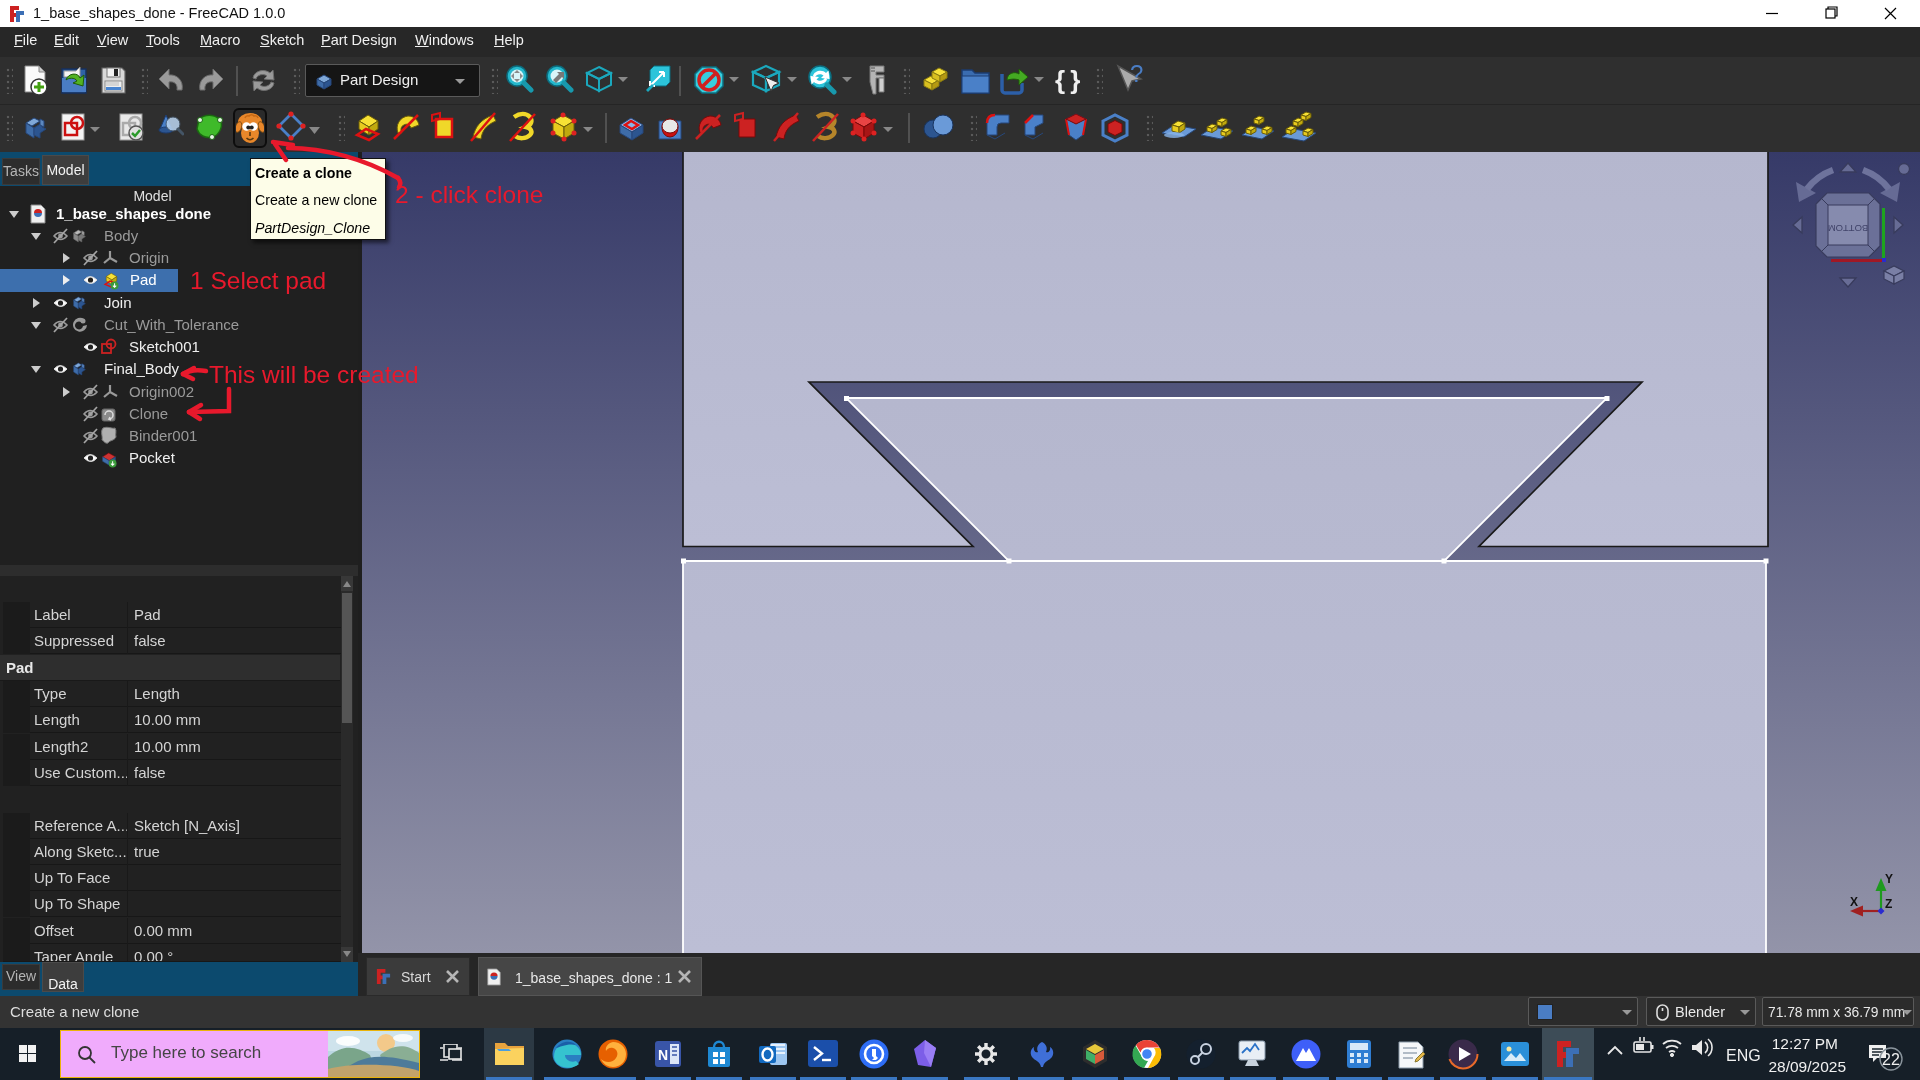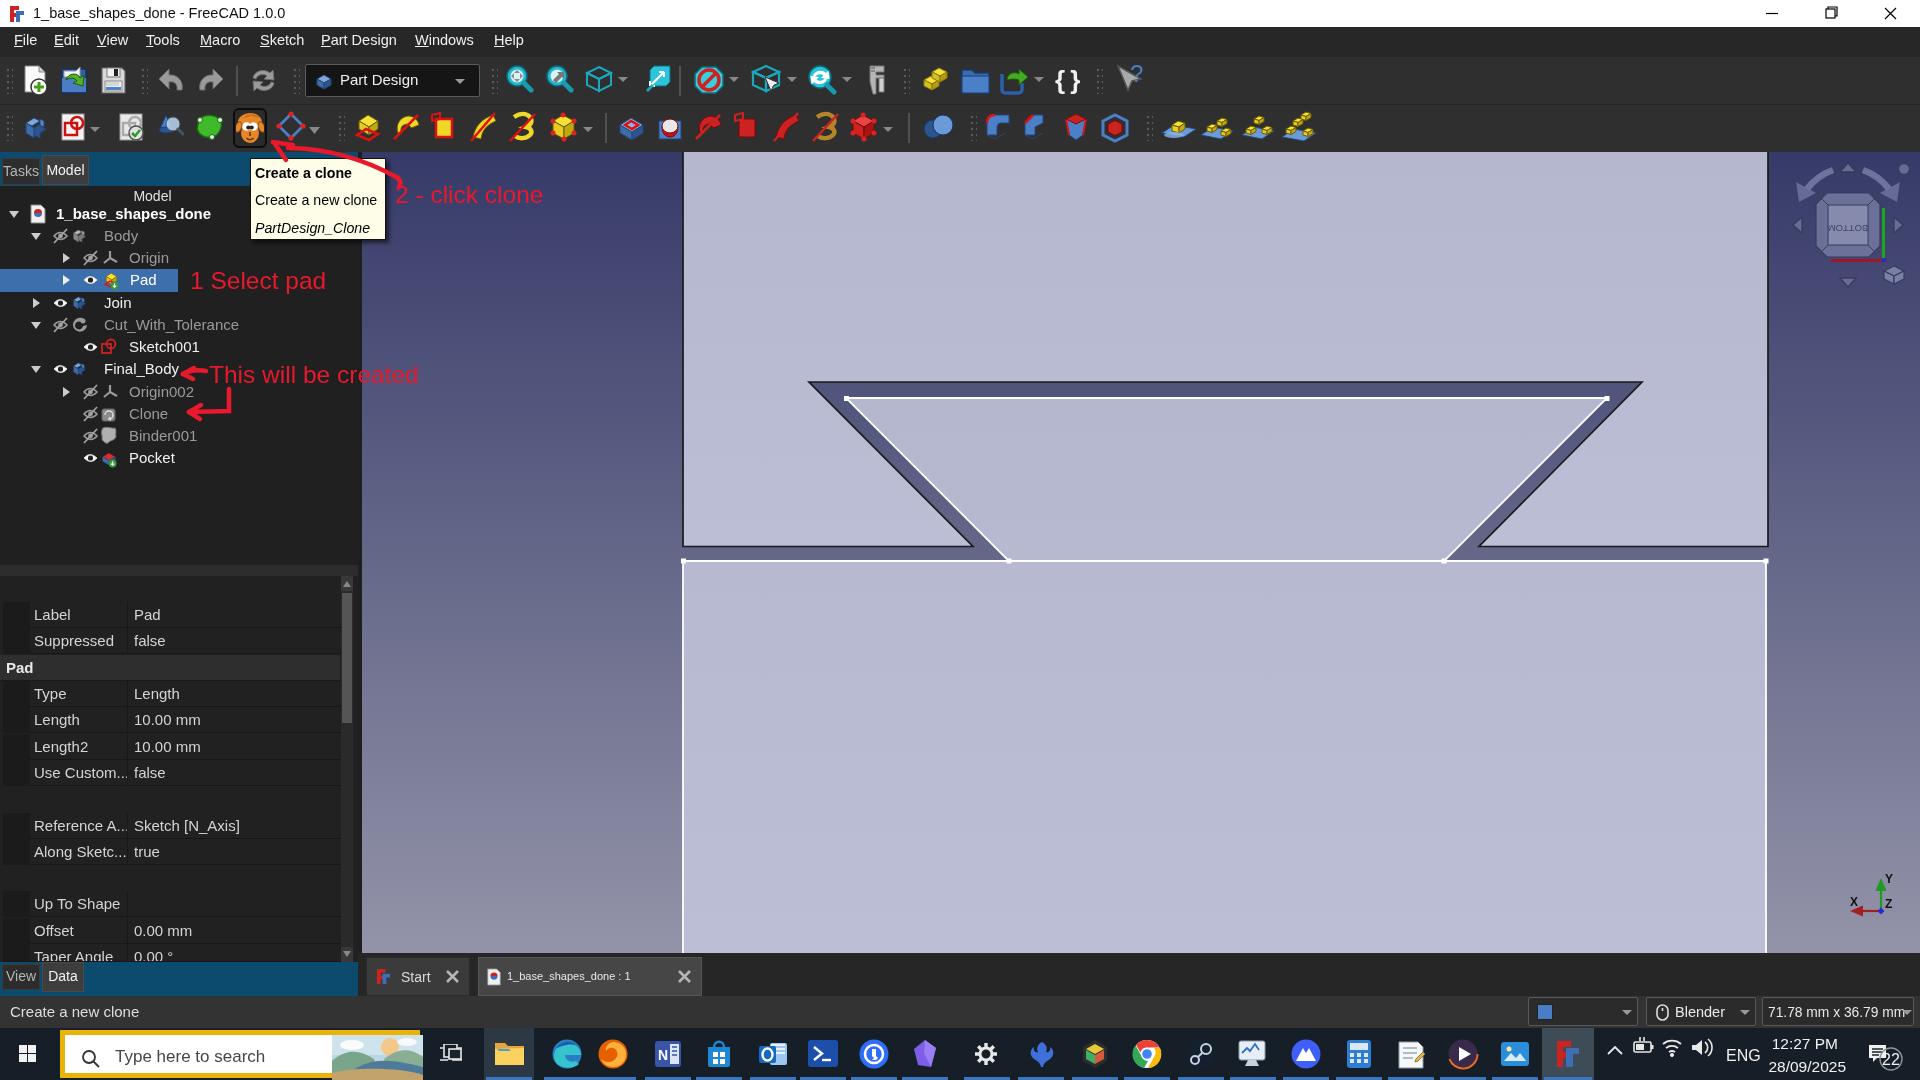--- a/index.html
+++ b/index.html
@@ -621,20 +621,24 @@
       <span class="pv">false</span>
     </div>
   <div class="abs proprow" style="top:661px">
       <span class="pl">Reference A...</span>
       <span class="pv">Sketch [N_Axis]</span>
     </div>
   <div class="abs proprow" style="top:687px">
       <span class="pl">Along Sketc...</span>
       <span class="pv">true</span>
     </div>
+  <div class="abs proprow" style="top:713px">
+      <span class="pl">Up To Face</span>
+      <span class="pv"></span>
+    </div>
   <div class="abs proprow" style="top:739px">
       <span class="pl">Up To Shape</span>
       <span class="pv"></span>
     </div>
   <div class="abs proprow" style="top:766px">
       <span class="pl">Offset</span>
       <span class="pv">0.00 mm</span>
     </div>
   <div class="abs proprow" style="top:792px;height:18px;overflow:hidden">
       <span class="pl">Taper Angle</span>
@@ -648,21 +652,21 @@
       </svg>
     </div>
   <div class="abs" style="left:341px;top:795px;width:12px;height:15px;background:#383838">
       <svg class="abs" style="left:2px;top:4px" width="8" height="6">
         <path d="M4 6 L8 0 H0 Z" fill="#888"></path>
       </svg>
     </div>
   <div class="abs" style="left:342px;top:441px;width:10px;height:130px;background:#555555"></div>
 
   <div class="abs" style="left:2px;top:812px;width:38px;height:26px;background:#2c2c2c;border:1px solid #3a3a3a;color:#b5b5b5;font-size:14px;text-align:center;padding-top:3px">View</div>
-  <div class="abs" style="left:42px;top:810px;width:42px;height:30px;background:#3d3d3d;border:1px solid #4a4a4a;color:#f2f2f2;font-size:14px;text-align:center;padding-top:5px">Data</div>
+  <div class="abs" style="left:42px;top:810px;width:42px;height:30px;background:#3d3d3d;border:1px solid #4a4a4a;color:#f2f2f2;font-size:14px;text-align:center;padding-top:13px">Data</div>
 </div>
 <div class="abs" style="left:358px;top:152px;width:4px;height:801px;background:#1f1f1f;z-index:5"></div>
 <div class="abs" id="viewport">
 <svg width="1562" height="801" viewBox="0 0 1562 801">
   <defs>
     <linearGradient id="vpbg" x1="0" y1="0" x2="0" y2="1">
       <stop offset="0" stop-color="#363a68"></stop>
       <stop offset="1" stop-color="#9394a9"></stop>
     </linearGradient>
     <linearGradient id="shfill" x1="0" y1="0" x2="0" y2="1">
@@ -733,21 +737,21 @@
     <svg class="abs" style="left:78px;top:11px" width="15" height="15">
         <path d="M2 2 L13 13 M13 2 L2 13" stroke="#b5b5b5" stroke-width="2.6"></path>
       </svg>
   </div>
   <div class="abs" style="left:120px;top:4px;width:224px;height:39px;background:#464646;border:1px solid #555">
     <svg class="abs" style="left:7px;top:10px" width="16" height="18" viewBox="0 0 16 20">
       <path d="M1 1 h10 l4 4 v14 h-14 Z" fill="#f0f0f0" stroke="#888"></path>
       <path d="M4 9 a4 4 0 1 1 8 0 Z" fill="#cc2222"></path>
         <path d="M4 9 a4 4 0 0 0 8 0 Z" fill="#3c6fb5"></path>
     </svg>
-    <div class="abs" style="left:28px;top:12px;font-size:11px;color:#e8e8e8">1_base_shapes_done : 1</div>
+    <div class="abs" style="left:36px;top:12px;font-size:14px;color:#e8e8e8">1_base_shapes_done : 1</div>
     <svg class="abs" style="left:198px;top:11px" width="15" height="15">
         <path d="M2 2 L13 13 M13 2 L2 13" stroke="#b5b5b5" stroke-width="2.6"></path>
       </svg>
   </div>
 </div>
 <div class="abs" id="statusbar">
   <div class="abs" style="left:10px;top:7px;font-size:15px;color:#dddddd">Create a new clone</div>
   <div class="abs" style="left:1528px;top:1px;width:110px;height:29px;background:#2b2b2b;border:1px solid #5a5a5a;border-radius:2px">
     <div class="abs" style="left:8px;top:6px;width:16px;height:16px;background:#4a7dc4;border:1px solid #222"></div>
     <svg class="abs" style="left:92px;top:11px" width="12" height="8">
@@ -771,21 +775,21 @@
       </svg>
   </div>
 </div>
 <div class="abs" id="taskbar">
   <svg class="abs" style="left:19px;top:17px" width="17" height="17" viewBox="0 0 17 17">
     <rect x="0" y="0" width="8" height="8" fill="#f2f2f2"></rect>
       <rect x="9" y="0" width="8" height="8" fill="#f2f2f2"></rect>
     <rect x="0" y="9" width="8" height="8" fill="#f2f2f2"></rect>
       <rect x="9" y="9" width="8" height="8" fill="#f2f2f2"></rect>
   </svg>
-  <div class="abs" style="left:60px;top:2px;width:360px;height:48px;background:#ffffff;border:5px solid #eab308">
+  <div class="abs" style="left:60px;top:2px;width:360px;height:48px;background:#f0abfc;border:1px solid #eab308">
     <svg class="abs" style="left:16px;top:14px" width="20" height="20" viewBox="0 0 20 20">
       <circle cx="8" cy="8" r="6" fill="none" stroke="#333" stroke-width="1.8"></circle>
       <path d="M12.5 12.5 L18 18" stroke="#333" stroke-width="1.8"></path>
     </svg>
     <div class="abs" style="left:50px;top:12px;font-size:17px;color:#454545">Type here to search</div>
     <svg class="abs" style="left:267px;top:0" width="91" height="46" viewBox="0 0 91 46">
       <rect width="91" height="46" fill="#bcd7e2"></rect>
       <rect width="91" height="20" fill="#cfe3ec"></rect>
       <circle cx="58" cy="12" r="9" fill="#f3c98a"></circle>
       <path d="M0 26 C15 12 30 16 42 24 L50 46 H0 Z" fill="#7aa58a"></path>

